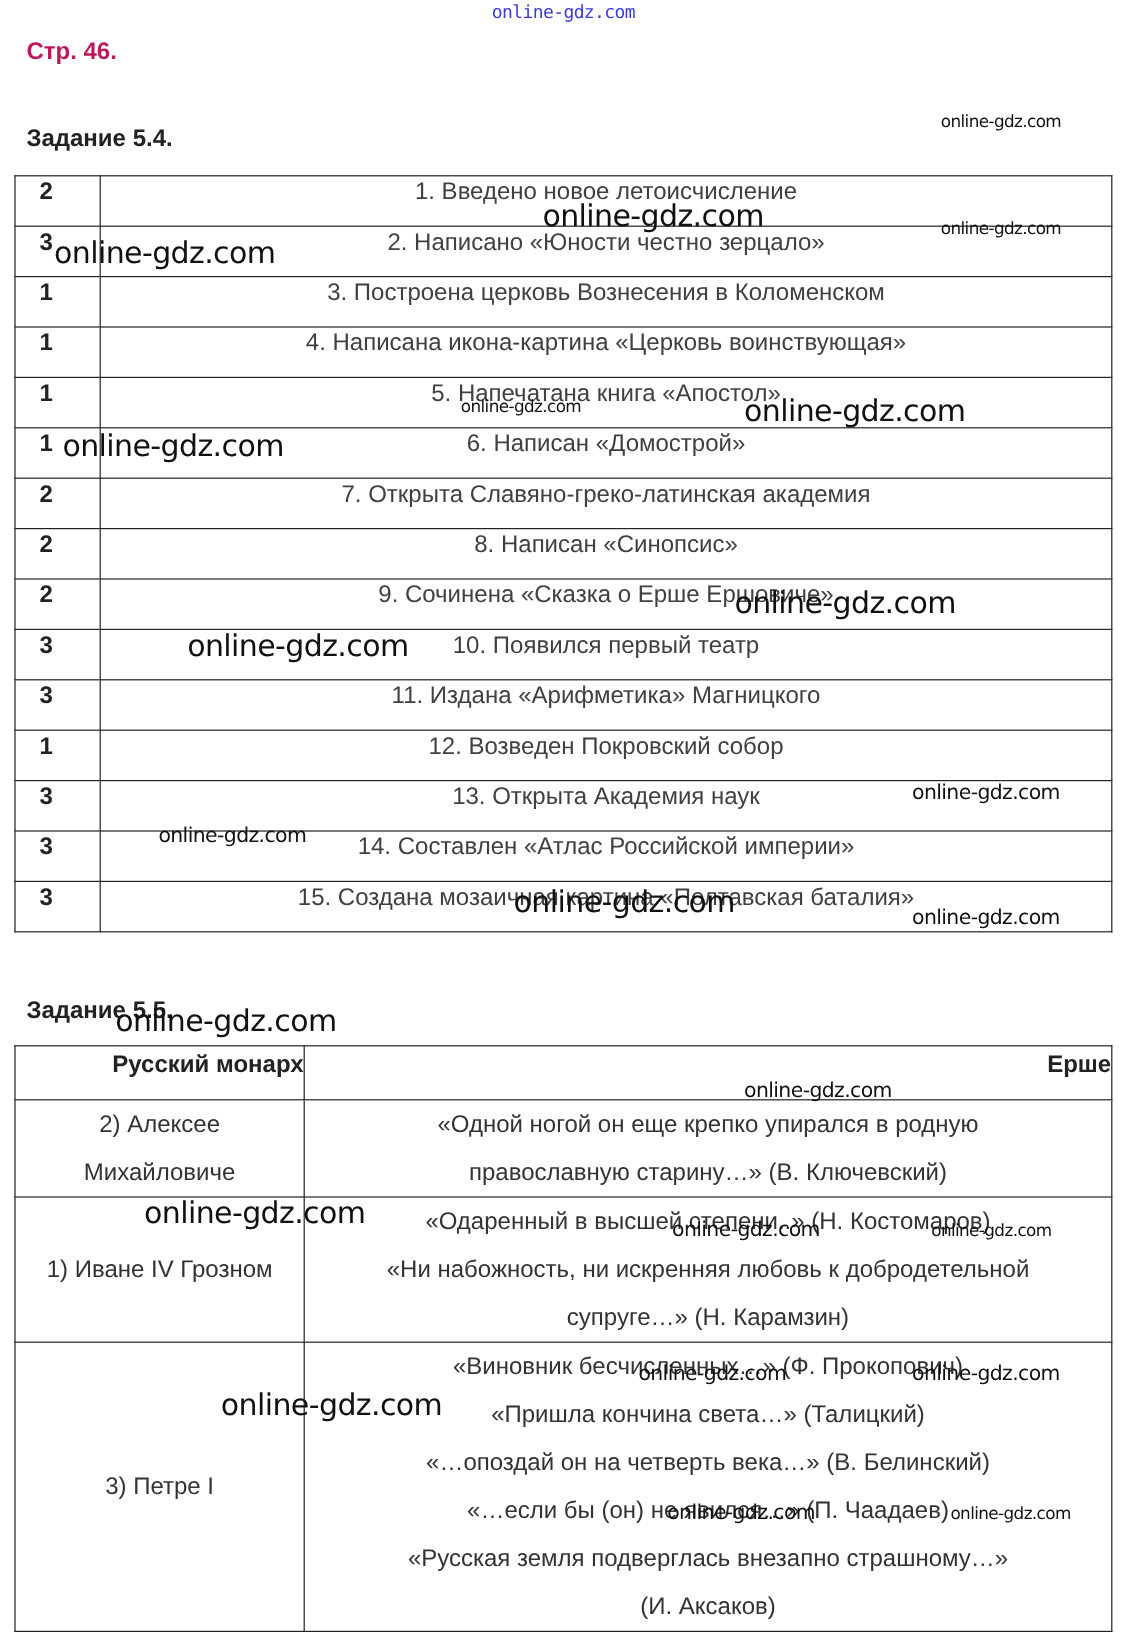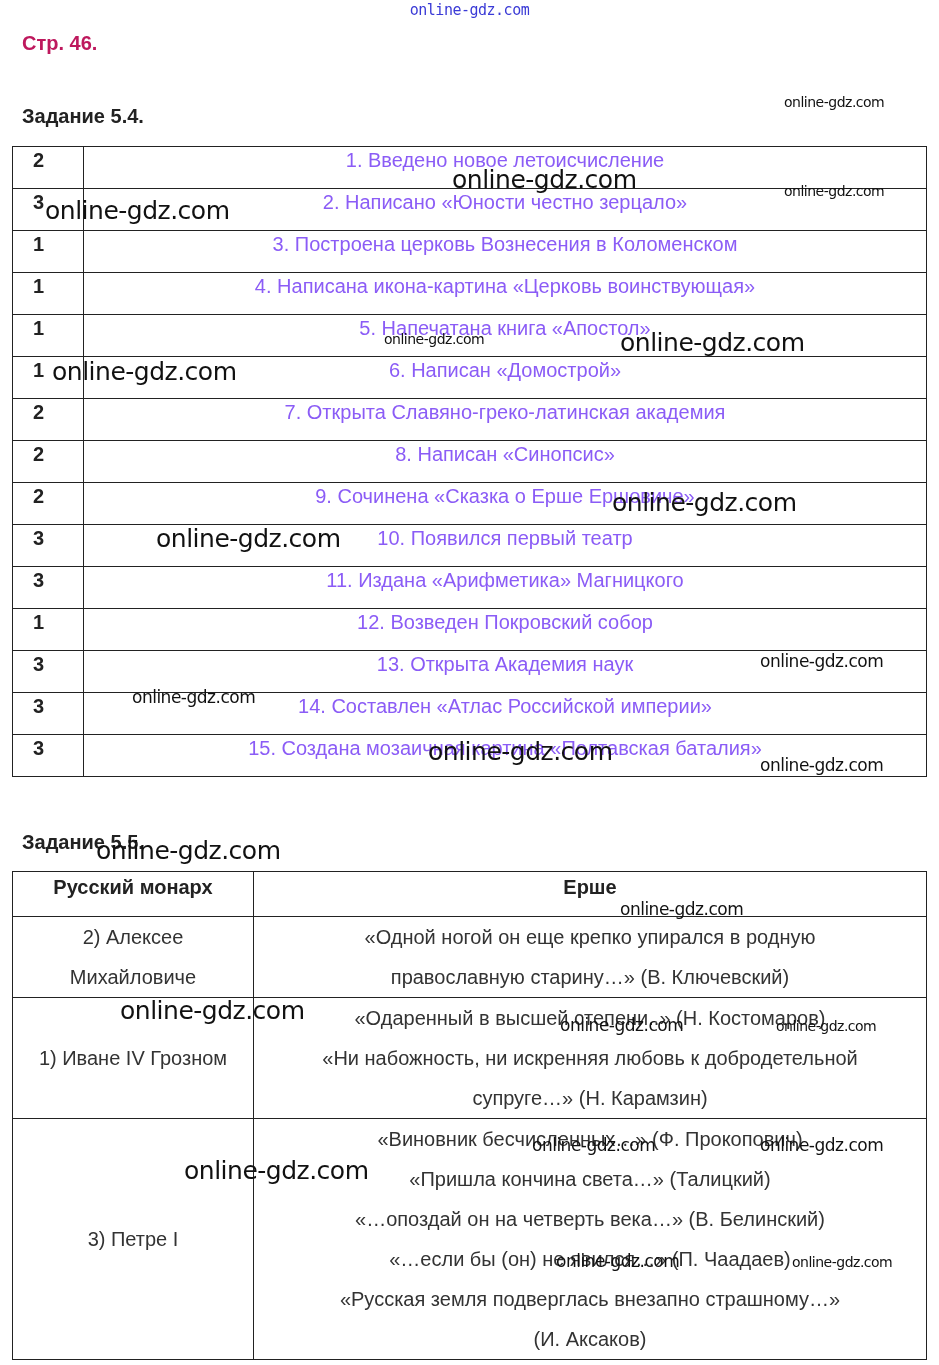--- a/index.html
+++ b/index.html
@@ -16,26 +16,26 @@
     position: absolute; left: 22px; top: 32px; font-size: 20px; font-weight: bold; color: #be185d;
   }
   .task-title {
     position: absolute; left: 22px; font-size: 20px; font-weight: bold; color: #222; margin-top: 16px;
   }
   #t54-title { top: 89px; }
   #t55-title { top: 815px; }
 
   table { border-collapse: collapse; position: absolute; }
   #t54 { left: 12px; top: 146px; width: 915px; }
-  #t54 td { border: 1.5px solid #222; height: 39px; font-size: 20px; color: #8b5cf6; padding: 0; vertical-align: top; }
+  #t54 td { border: 1.5px solid #222; height: 39px; font-size: 20px; color: #404040; padding: 0; vertical-align: top; }
   #t54 td.num { width: 50px; font-weight: bold; color: #222; padding-left: 20px; padding-top: 2px; }
   #t54 td.txt { text-align: center; padding-top: 2px; }
 
   #t55 { left: 12px; top: 871px; width: 915px; }
-  #t55 td, #t55 th { border: 1.5px solid #222; font-size: 20px; color: #333; padding: 0; }
+  #t55 td, #t55 th { border: 1.5px solid #222; font-size: 20px; color: #333; padding: 0; text-align: right; }
   #t55 th { height: 40px; font-weight: bold; color: #222; vertical-align: top; padding-top: 4px; }
   #t55 th.c1 { width: 240px; }
   #t55 td.monarch { text-align: center; vertical-align: middle; line-height: 40px; }
   #t55 td.quotes { text-align: center; vertical-align: top; }
   .q-line { line-height: 40px; }
 
   .wm { position: absolute; font-family: "DejaVu Sans", sans-serif; color: #111; white-space: nowrap; letter-spacing: -0.5px; }
   .wm.big { font-size: 25px; }
   .wm.med { font-size: 17px; }
   .wm.sm { font-size: 14px; }

